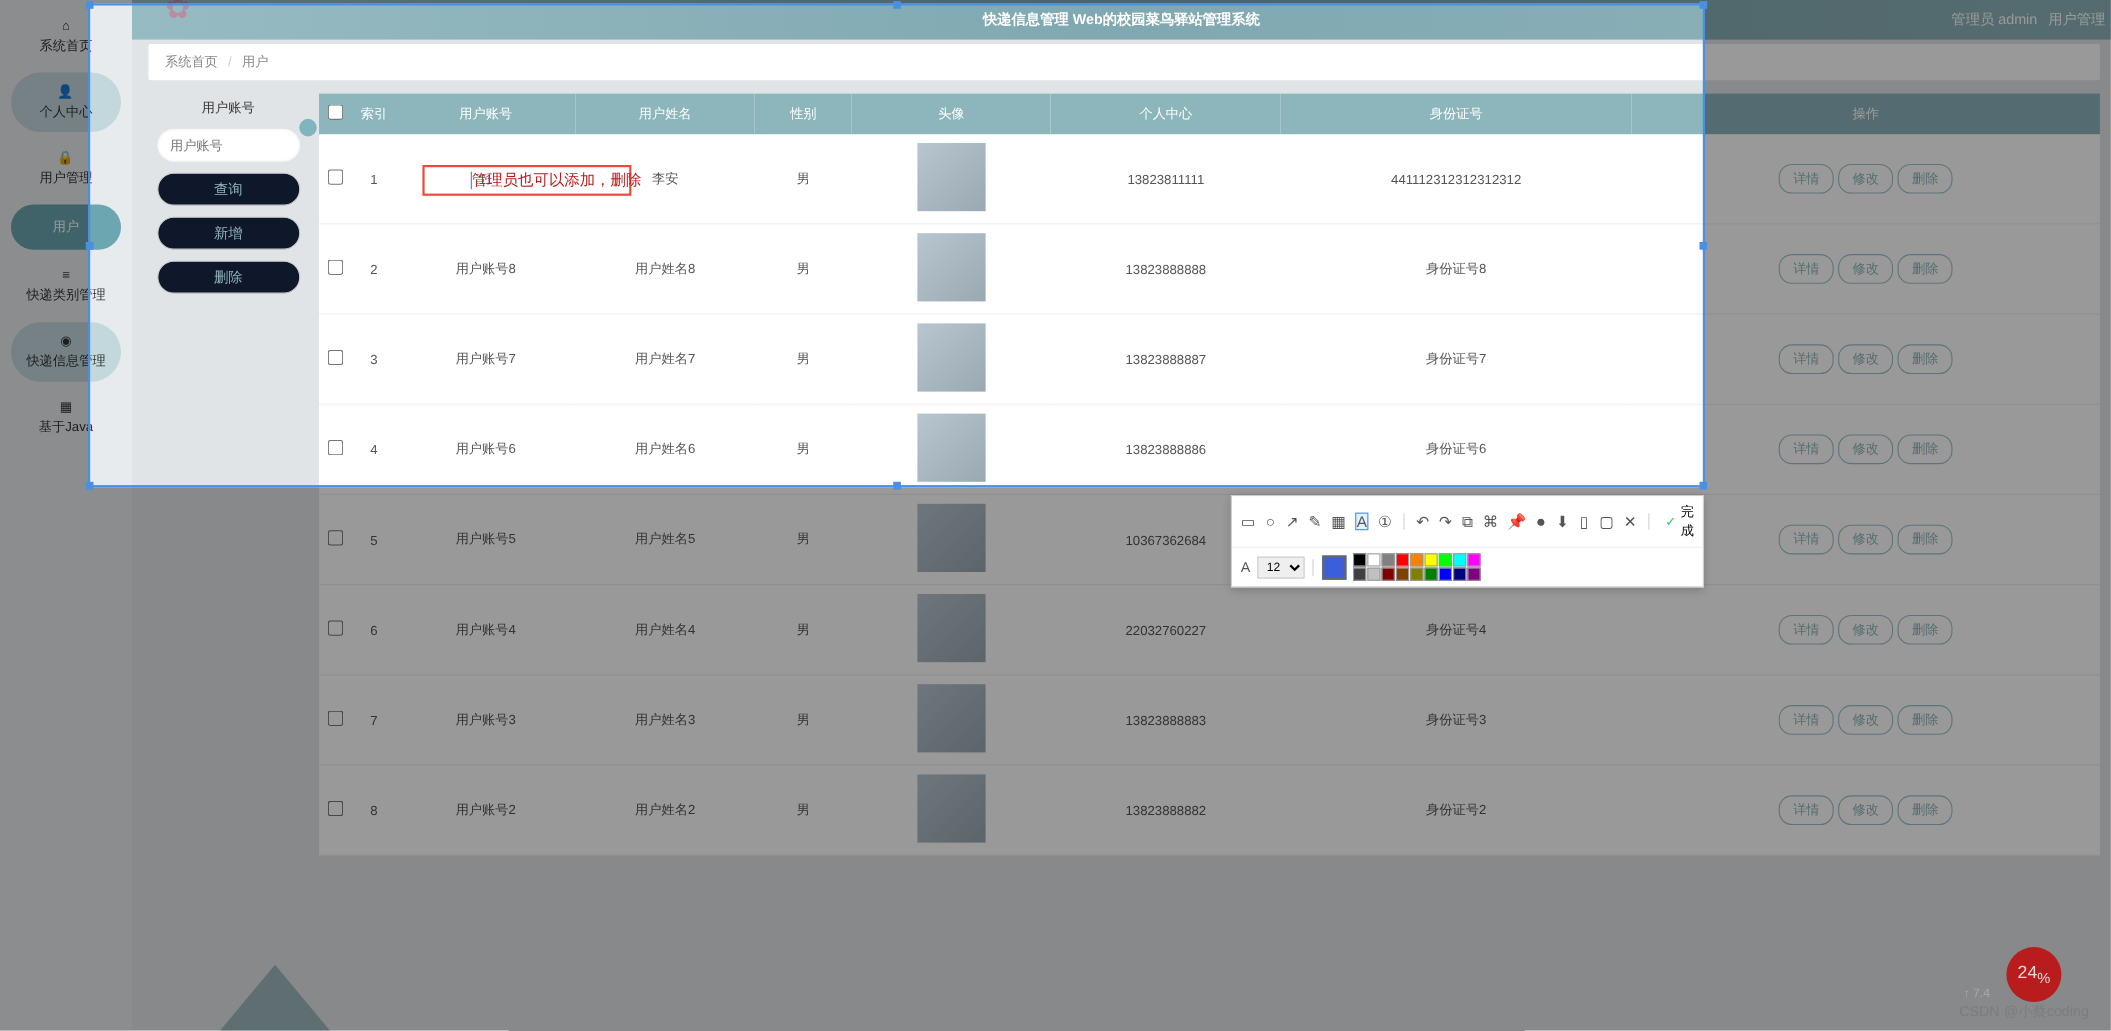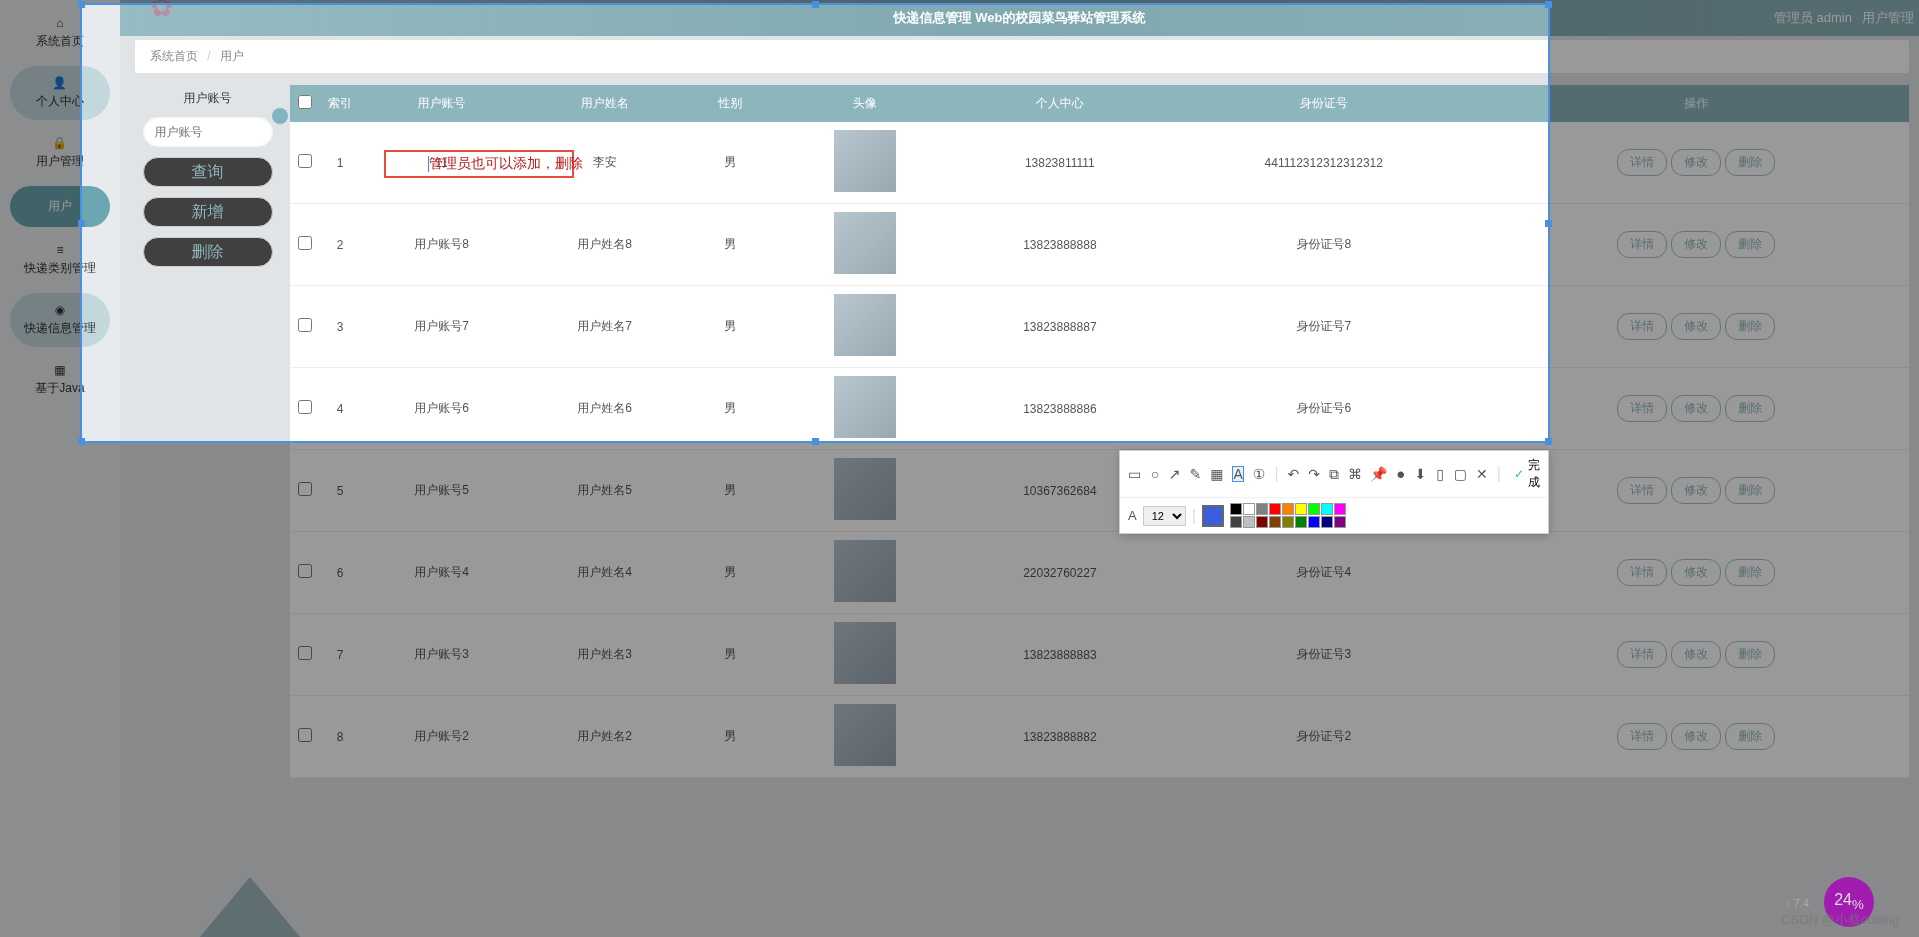--- a/index.html
+++ b/index.html
@@ -15,21 +15,21 @@
 .header-title { position: absolute; left: 50%; transform: translateX(-50%); font-weight: bold; }
 .header-right { margin-left: auto; margin-right: 5px; display: flex; gap: 10px; }
 .header-flower { position: absolute; left: 30px; top: -10px; font-size: 28px; color: #d06f8f; opacity: 0.6; }
 
 .breadcrumb { position: absolute; left: 135px; top: 40px; right: 10px; background: #fff; padding: 8px 15px; font-size: 12px; color: #888; border-radius: 2px; }
 .breadcrumb .sep { margin: 0 6px; color: #ccc; }
 
 .search-panel { position: absolute; left: 135px; top: 80px; width: 145px; padding: 10px 0; }
 .search-label { text-align: center; font-size: 12px; color: #333; margin-bottom: 10px; }
 .search-input { width: 130px; margin: 0 auto 10px; display: block; height: 30px; border: none; border-radius: 15px; padding: 0 12px; font-size: 12px; background: #fff; box-shadow: inset 0 0 3px rgba(0,0,0,0.1); }
-.pill-btn { width: 130px; margin: 0 auto 10px; display: block; height: 30px; border: 1px solid #ccc; border-radius: 15px; background: #404040; font-size: 16px; color: #8FB5BB; cursor: pointer; }
+.pill-btn { width: 130px; margin: 0 auto 10px; display: block; height: 30px; border: 1px solid #ccc; border-radius: 15px; background: #0f172a; font-size: 13px; color: #8FB5BB; cursor: pointer; }
 .search-slider { position: absolute; right: -8px; top: 28px; width: 16px; height: 16px; border-radius: 50%; background: #7FB5BF; }
 
 .table-wrap { position: absolute; left: 290px; top: 85px; right: 10px; background: #fff; }
 table { width: 100%; border-collapse: collapse; font-size: 12px; }
 thead th { background: #8CB5BC; color: #fff; font-weight: normal; padding: 10px 6px; text-align: center; }
 tbody td { padding: 8px 6px; text-align: center; color: #555; border-bottom: 1px solid #eee; vertical-align: middle; }
 tbody tr { height: 81px; }
 .avatar { width: 62px; height: 62px; background: linear-gradient(135deg, #b8c6d0, #9aa8b2); display: inline-block; }
 .op-btn { border: 1px solid #9FC2C8; color: #8FB5BB; background: #fff; border-radius: 12px; padding: 4px 12px; font-size: 12px; margin: 0 2px; cursor: pointer; }
 input[type=checkbox] { width: 14px; height: 14px; }
@@ -52,21 +52,21 @@
 .toolbar-row2 { display: flex; align-items: center; padding: 5px 8px; gap: 6px; }
 .tb-icon { width: 16px; height: 16px; display: flex; align-items: center; justify-content: center; font-size: 14px; color: #555; cursor: pointer; }
 .tb-icon.active { border: 1px solid #4A90E2; background: #E3F2FD; }
 .tb-done { display: flex; align-items: center; gap: 4px; font-size: 12px; margin-left: 4px; cursor: pointer; }
 .font-select { border: 1px solid #ccc; padding: 2px 4px; font-size: 11px; }
 .color-grid { display: grid; grid-template-columns: repeat(9, 12px); grid-auto-rows: 12px; gap: 1px; }
 .color-cell { width: 12px; height: 12px; border: 1px solid #999; }
 .color-selected { width: 22px; height: 22px; border: 2px solid #666; }
 
 .watermark { position: absolute; right: 20px; bottom: 8px; font-size: 13px; color: rgba(120,120,120,0.7); z-index: 200; }
-.perf-badge { position: absolute; right: 45px; bottom: 10px; width: 50px; height: 50px; border-radius: 50%; background: #a21caf; color: #ddd; display: flex; flex-direction: column; align-items: center; justify-content: center; font-size: 10px; z-index: 199; }
+.perf-badge { position: absolute; right: 45px; bottom: 26px; width: 50px; height: 50px; border-radius: 50%; background: #b91c1c; color: #ddd; display: flex; flex-direction: column; align-items: center; justify-content: center; font-size: 10px; z-index: 199; }
 .perf-badge .pb-big { font-size: 16px; }
 .perf-text { position: absolute; right: 110px; bottom: 28px; font-size: 11px; color: #aaa; z-index: 199; }
 .triangle { position: absolute; left: 200px; bottom: 0; width: 0; height: 0; border-left: 50px solid transparent; border-right: 50px solid transparent; border-bottom: 60px solid #5A8A93; opacity: 0.5; z-index: 1; }
 </style>
 </head>
 <body>
 
 <div class="sidebar">
   <div id="sidebar-items">
       <div class="sidebar-item">

